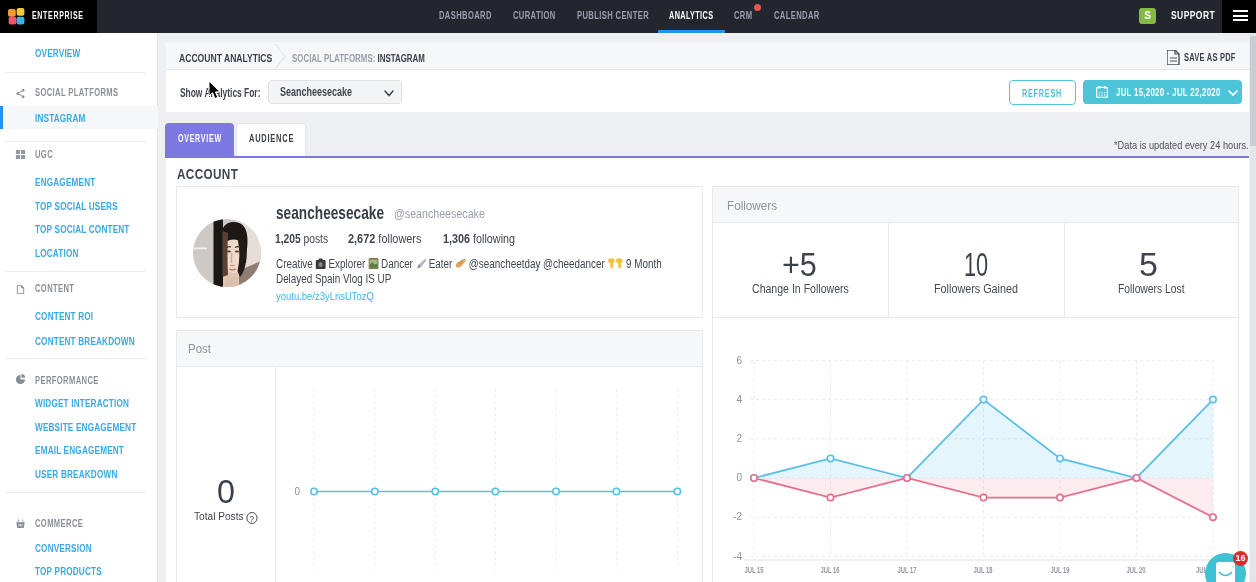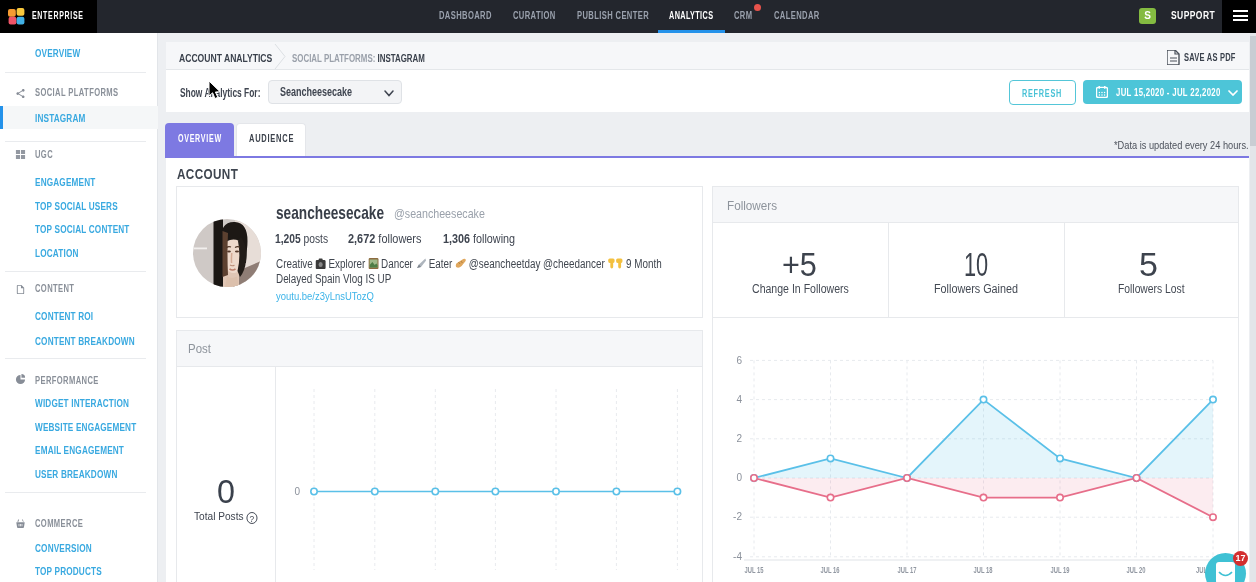--- a/index.html
+++ b/index.html
@@ -299,17 +299,17 @@
 </svg>
 
 <div class="abs" style="left:1250px;top:33px;width:6px;height:549px;background:#e3e5e9"></div>
 <div class="abs" style="left:1250px;top:36px;width:6px;height:110px;background:#c9cdd3"></div>
 
 <div class="abs" style="left:1205px;top:553px;width:41px;height:41px;border-radius:50%;background:#3fc1d4"></div>
 <div class="abs" style="left:1216px;top:562px;width:19px;height:22px;background:#fff;border-radius:3px"></div>
 <svg class="abs" style="left:1218px;top:571px" width="15" height="8" viewBox="0 0 15 8">
     <path d="M1 1 Q7.5 8 14 1" fill="none" stroke="#3fc1d4" stroke-width="1.6"></path>
   </svg>
-<div class="abs" style="left:1233px;top:551px;width:15px;height:15px;border-radius:50%;background:#d32f2f;color:#fff;font-size:9px;font-weight:bold;text-align:center;line-height:15px">17</div>
+<div class="abs" style="left:1233px;top:551px;width:15px;height:15px;border-radius:50%;background:#d32f2f;color:#fff;font-size:9px;font-weight:bold;text-align:center;line-height:15px">16</div>
 
 <svg class="abs" style="left:208px;top:81px" width="13" height="20" viewBox="0 0 13 20">
     <path d="M1 0 L1 15 L4.6 11.8 L7 17.5 L9.8 16.3 L7.4 11 L12 10.7 Z" fill="#000" stroke="#fff" stroke-width="1"></path>
   </svg>
 
 </body></html>

